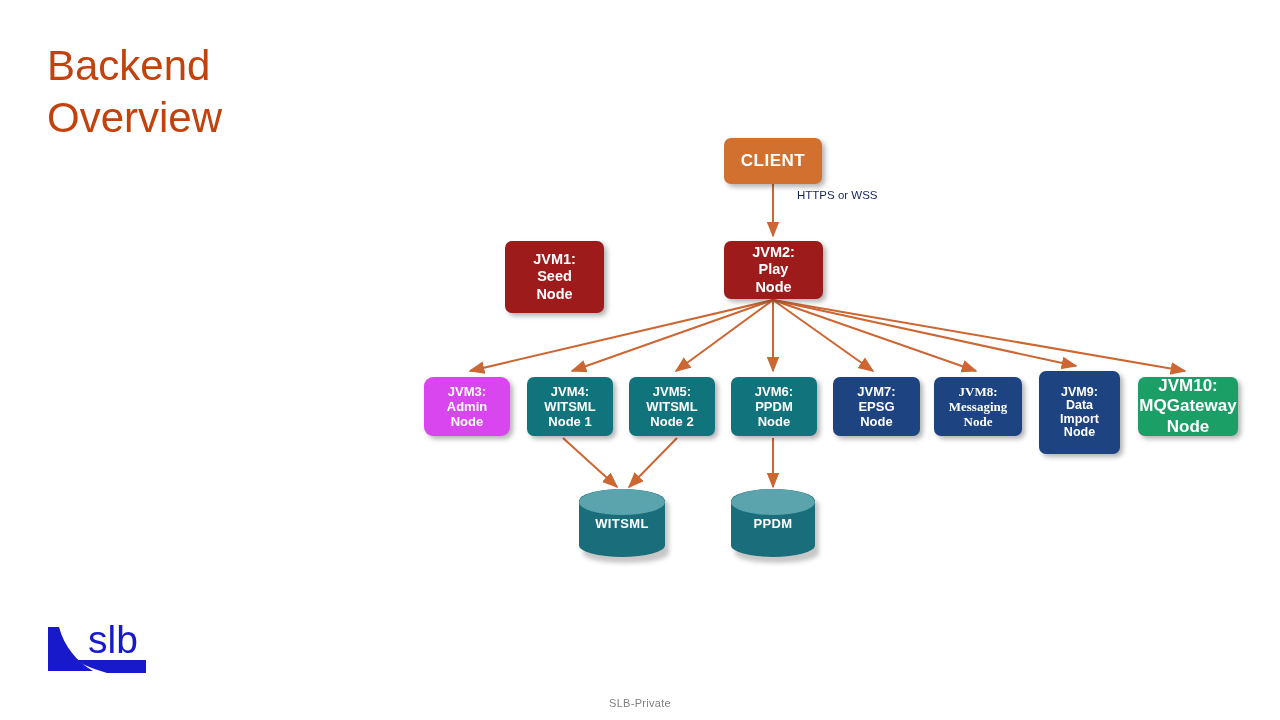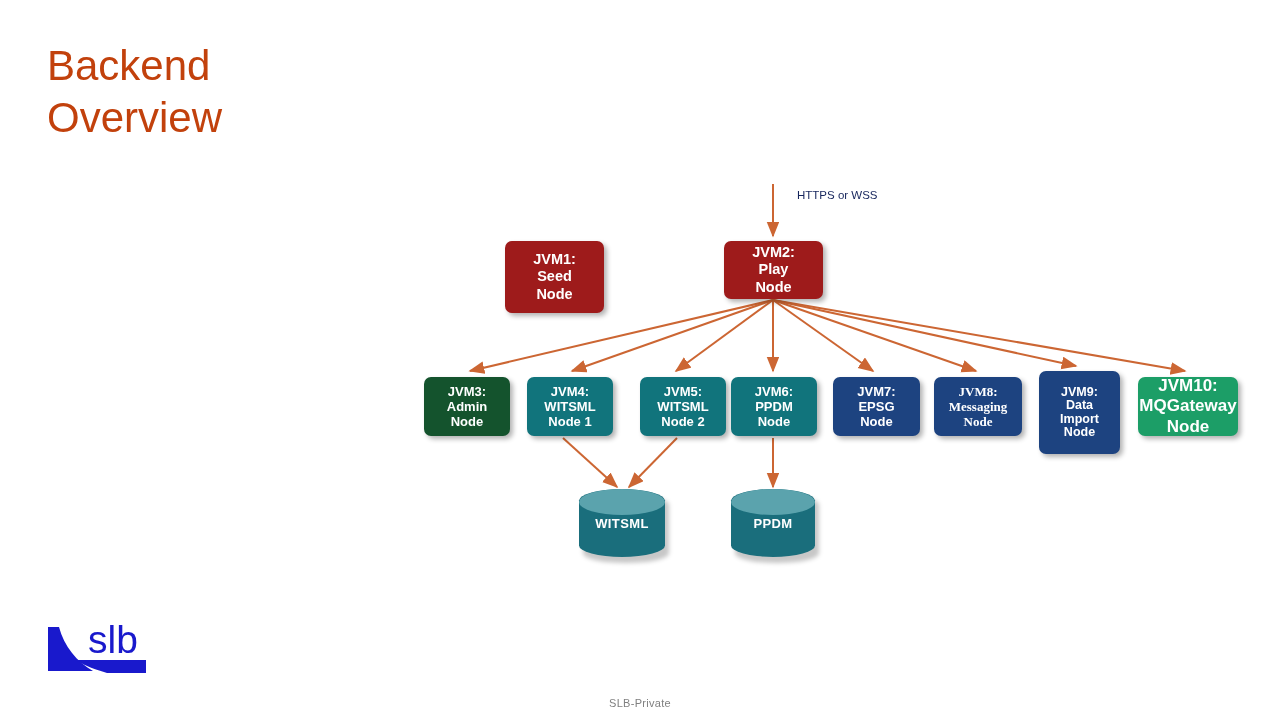--- a/index.html
+++ b/index.html
@@ -33,21 +33,21 @@
     text-align:center;
     color:#ffffff;
     font-weight:bold;
     box-shadow:3px 3px 5px rgba(0,0,0,0.30);
     white-space:pre-line;
     line-height:1.18;
     padding:2px 3px;
   }
   .node.client{background:#D2702F;font-size:17px;letter-spacing:0.5px;}
   .node.red{background:#9E1B1B;font-size:14.5px;}
-  .node.navy{background:#14532d;font-size:13px;}
+  .node.navy{background:#d946ef;font-size:13px;border-radius:9px;}
   .node.teal{background:#11747C;font-size:13px;}
   .node.blue{background:#1D4380;font-size:13px;}
   .node.green{background:#1C9E67;font-size:17px;}
   .node.tight{line-height:1.06;font-size:12.5px;}
 
   
   .wire-label{
     position:absolute;
     font-size:11.5px;font-weight:normal;color:#16255C;
     white-space:nowrap;
@@ -120,40 +120,41 @@
       <line x1="773" y1="300" x2="976" y2="371"></line>
       <line x1="773" y1="300" x2="1076" y2="366"></line>
       <line x1="773" y1="300" x2="1185" y2="371"></line>
 
       <line x1="563" y1="438" x2="617" y2="487"></line>
       <line x1="677" y1="438" x2="629" y2="487"></line>
       <line x1="773" y1="438" x2="773" y2="487"></line>
     </g>
   </svg>
 
+  <div class="node client" style="left:724px;top:138px;width:98px;height:46px;">CLIENT</div>
 
   <div class="wire-label" style="left:797px;top:189px;">HTTPS or WSS</div>
 
   <div class="node red" style="left:505px;top:241px;width:99px;height:72px;">JVM1:
 Seed
 Node</div>
 
   <div class="node red" style="left:724px;top:241px;width:99px;height:58px;">JVM2:
 Play
 Node</div>
 
   <div class="node navy" style="left:424px;top:377px;width:86px;height:59px;">JVM3:
 Admin
 Node</div>
 
   <div class="node teal" style="left:527px;top:377px;width:86px;height:59px;">JVM4:
 WITSML
 Node 1</div>
 
-  <div class="node teal" style="left:629px;top:377px;width:86px;height:59px;margin-left:11px;">JVM5:
+  <div class="node teal" style="left:629px;top:377px;width:86px;height:59px;">JVM5:
 WITSML
 Node 2</div>
 
   <div class="node teal" style="left:731px;top:377px;width:86px;height:59px;">JVM6:
 PPDM
 Node</div>
 
   <div class="node blue" style="left:833px;top:377px;width:87px;height:59px;">JVM7:
 EPSG
 Node</div>

